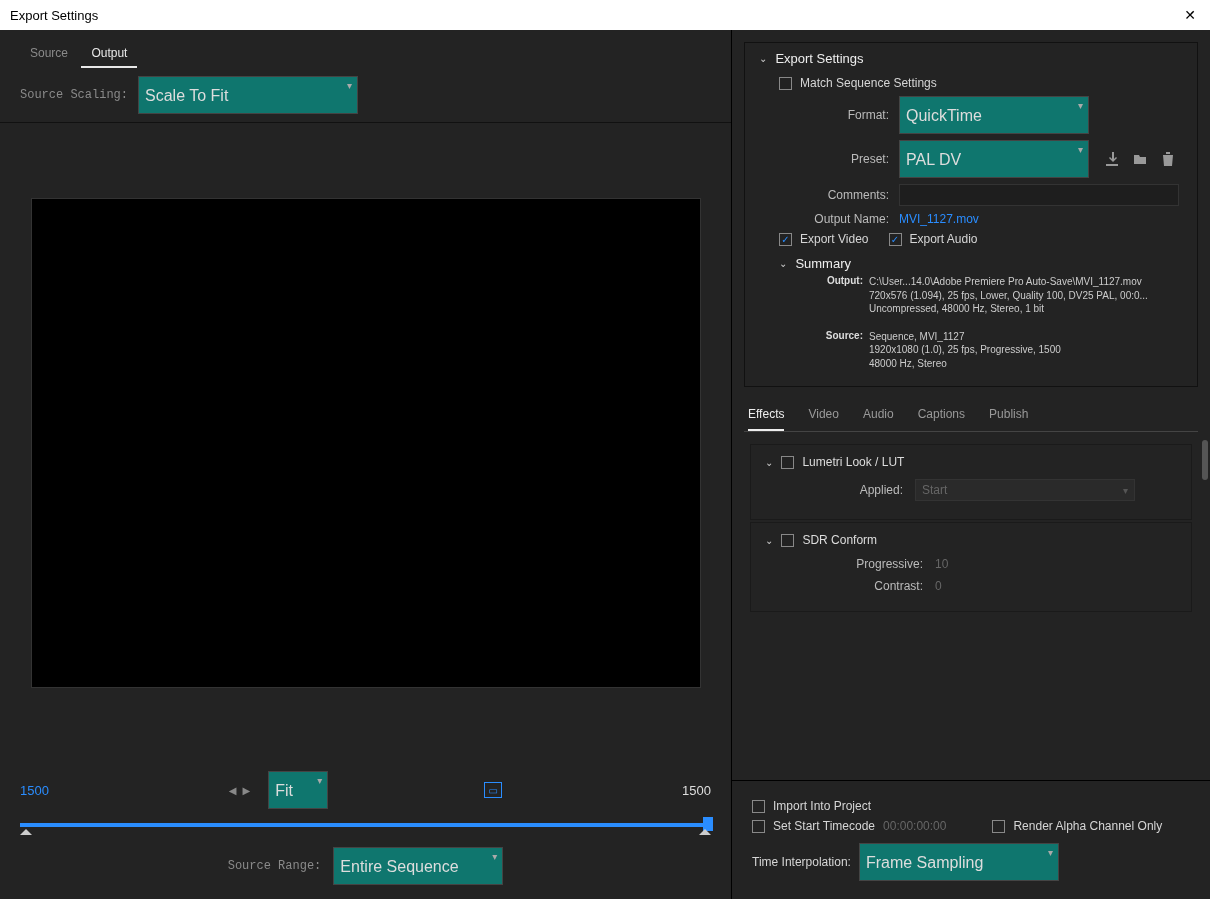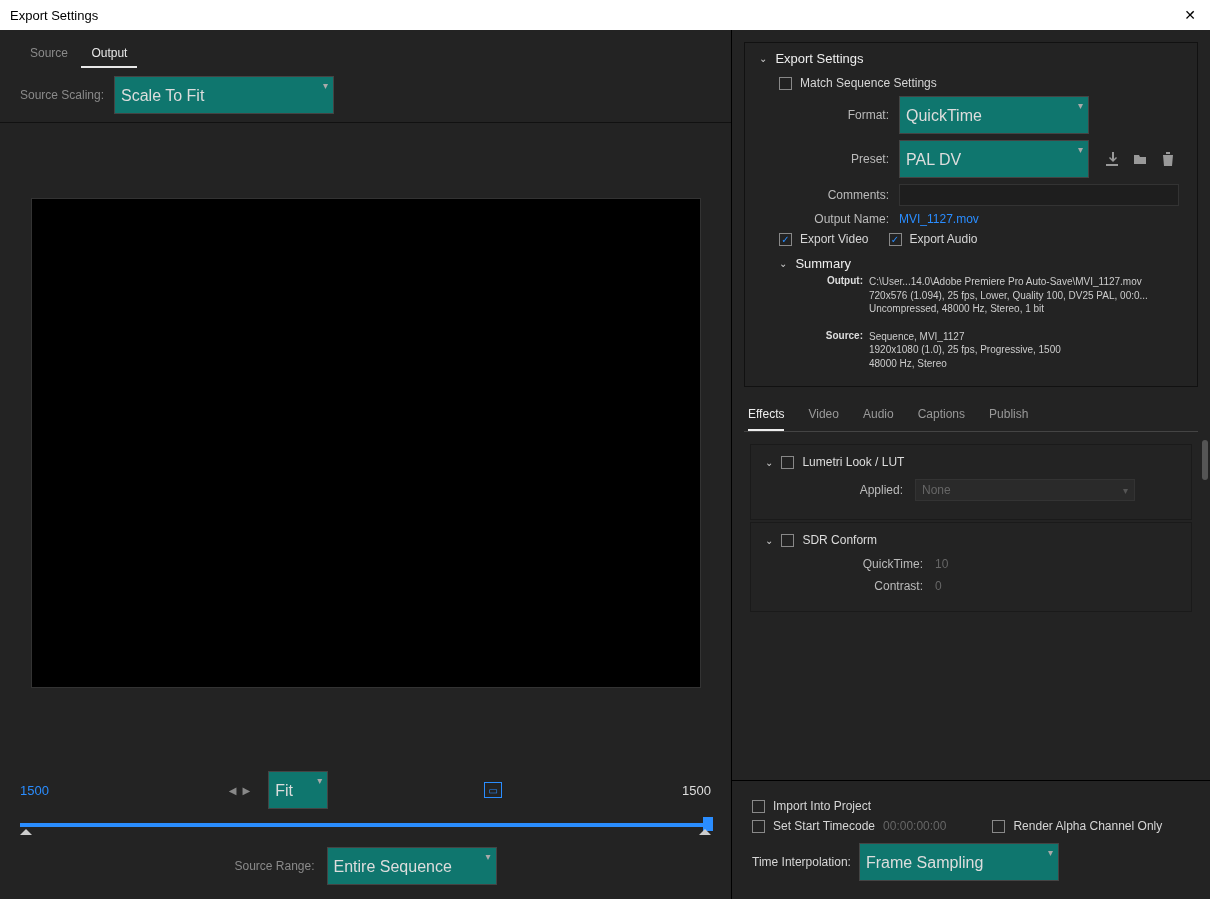--- a/index.html
+++ b/index.html
@@ -11,21 +11,21 @@
 
 .dialog-body { display: flex; height: 869px; background: #232323; }
 
 
 .left { width: 732px; border-right: 1px solid #000; display: flex; flex-direction: column; background: #232323; }
 .tabs-row { padding: 10px 20px 0 20px; }
 .tabs-row .tab { display: inline-block; padding: 6px 10px; color: #8a8a8a; cursor: pointer; font-size: 12px; }
 .tabs-row .tab.active { color: #e8e8e8; border-bottom: 2px solid #e8e8e8; }
 
 .scaling-row { padding: 8px 20px; display: flex; align-items: center; gap: 10px; border-bottom: 1px solid #111; }
-.label-dim { color: #8a8a8a; }
+.label-dim { color: #8a8a8a; font-family: Liberation Mono, monospace; }
 
 .preview-area { flex: 1; padding: 30px; display: flex; align-items: center; justify-content: center; }
 .preview-box { width: 670px; height: 490px; background: #000; border: 1px solid #333; }
 
 .timecode-row { padding: 8px 20px 4px 20px; display: flex; align-items: center; justify-content: space-between; }
 .tc-blue { color: #2a8dff; font-size: 13px; }
 .tc-white { color: #ddd; font-size: 13px; }
 .fit-drop { width: 60px; }
 
 .arrows { display:inline-flex; gap:6px; color:#888; font-size:10px;}
@@ -248,31 +248,31 @@
     <div class="effects-panel">
       <div class="eff-scrollbar"></div>
       <div class="group">
         <div class="group-head">
           <span class="caret">⌄</span>
           <span class="checkbox"></span>
           <span>Lumetri Look / LUT</span>
         </div>
         <div class="param-row" style="padding-left:90px;">
           <span class="plabel" style="width:60px;">Applied:</span>
-          <span class="disabled-drop">None</span>
+          <span class="disabled-drop">Start</span>
         </div>
       </div>
       <div class="group">
         <div class="group-head">
           <span class="caret">⌄</span>
           <span class="checkbox"></span>
           <span>SDR Conform</span>
         </div>
         <div class="param-row" style="padding-left:50px;">
-          <span class="plabel">QuickTime:</span>
+          <span class="plabel">Progressive:</span>
           <span class="pval">10</span>
         </div>
         <div class="param-row" style="padding-left:50px;">
           <span class="plabel">Contrast:</span>
           <span class="pval">0</span>
         </div>
       </div>
     </div>
 
     <div class="bottom-opts">

